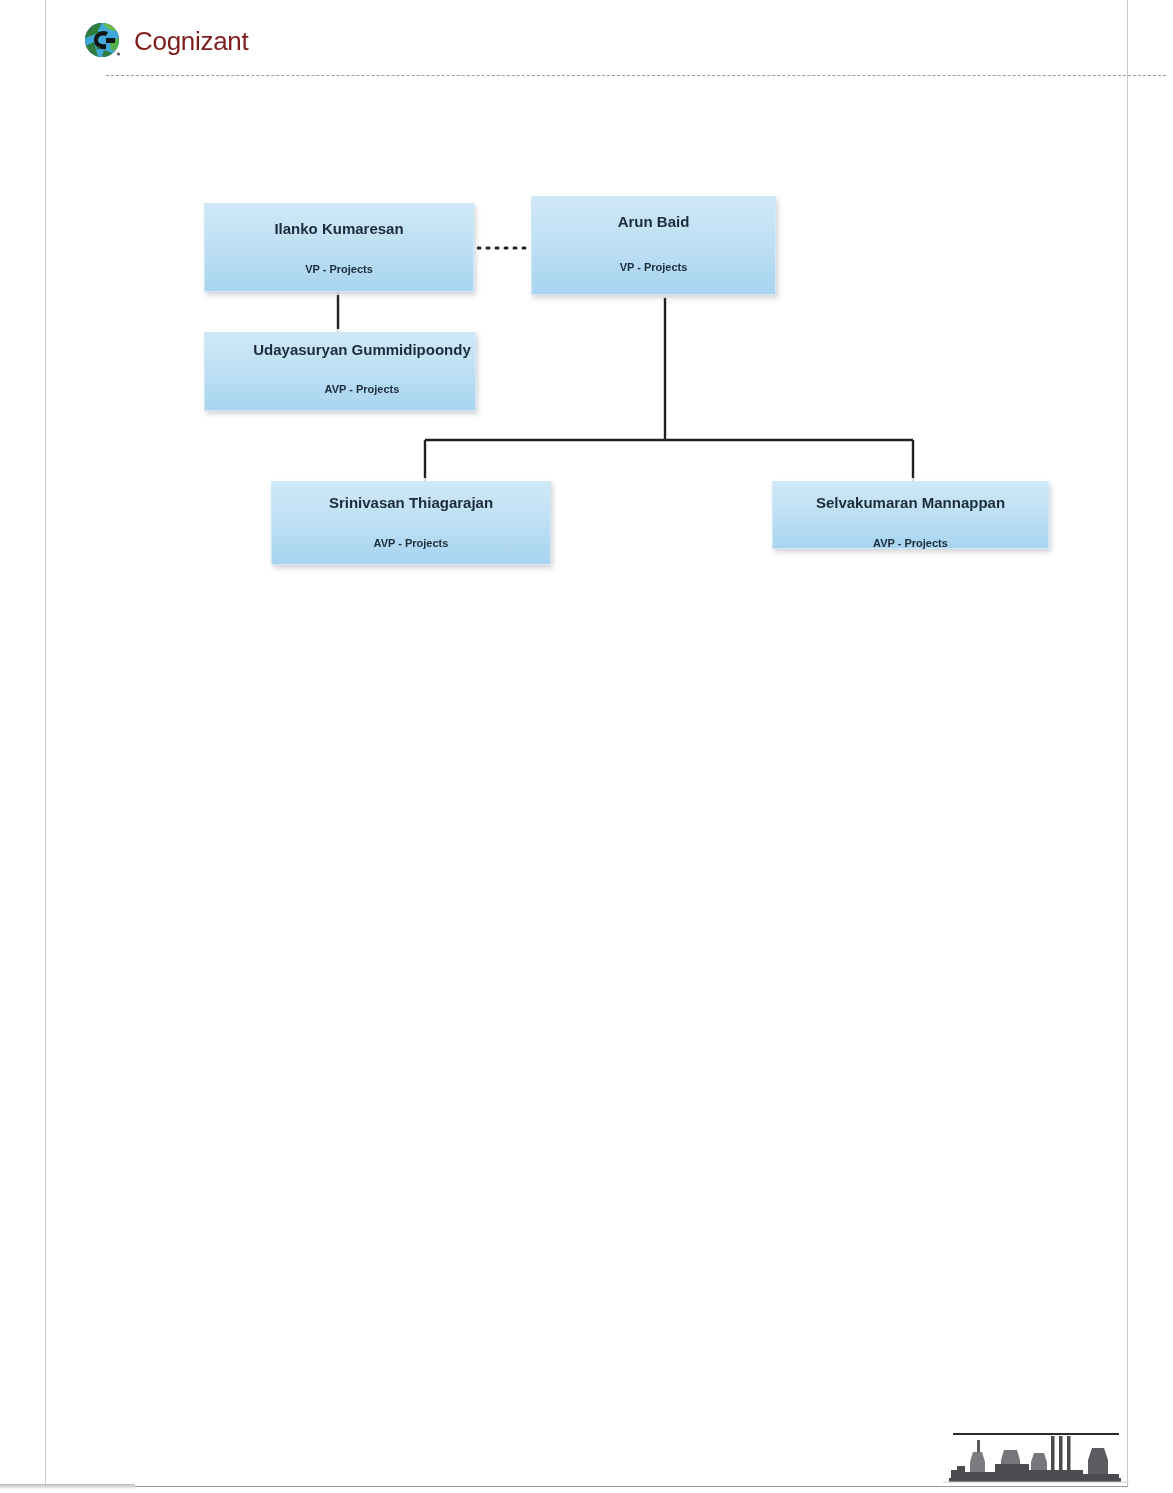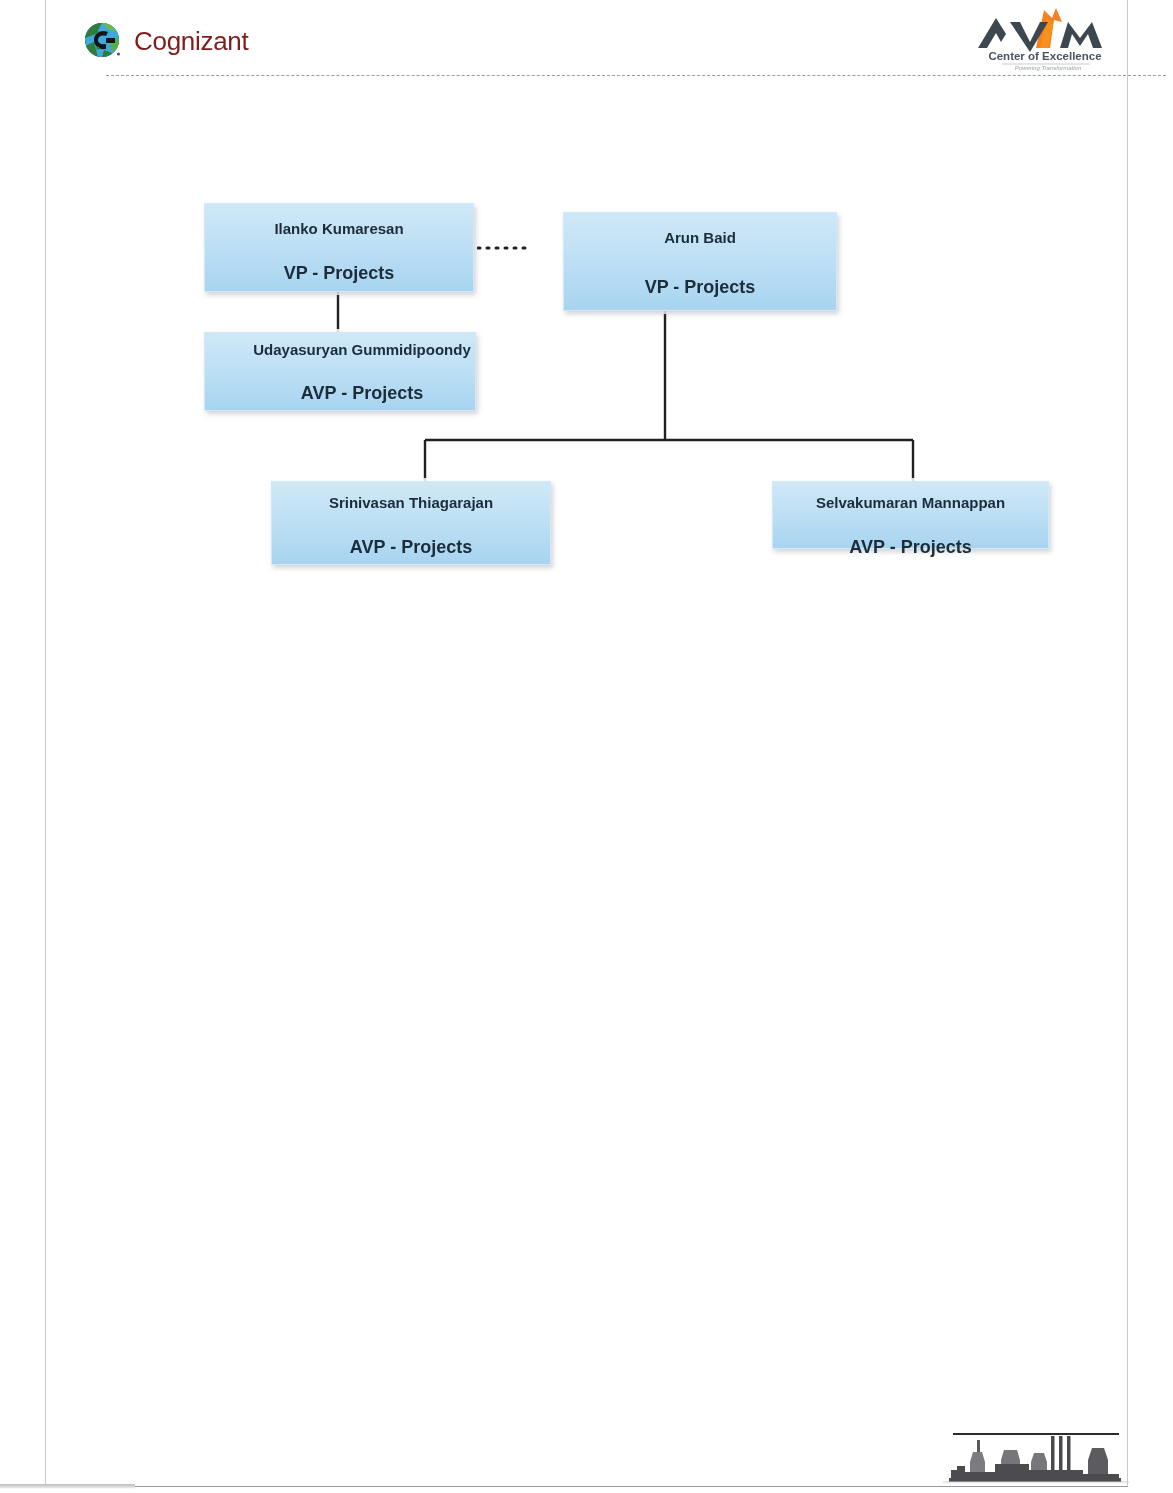--- a/index.html
+++ b/index.html
@@ -106,31 +106,31 @@
     justify-content: flex-start;
     color: #1b2c3a;
   }
   .node .node-name {
     font-size: 15px;
     font-weight: bold;
     text-align: center;
     width: 100%;
   }
   .node .node-role {
-    font-size: 18px;
+    font-size: 11px;
     font-weight: bold;
     text-align: center;
     width: 100%;
   }
 
   #node-ilanko      { left: 204px; top: 203px; width: 270px; height: 89px; }
   #node-ilanko .node-name { margin-top: 16px; }
   #node-ilanko .node-role { margin-top: 26px; }
 
-  #node-arun        { left: 531px; top: 212px; width: 274px; height: 99px; margin-left: 32px; }
+  #node-arun        { left: 531px; top: 196px; width: 245px; height: 99px; }
   #node-arun .node-name { margin-top: 16px; }
   #node-arun .node-role { margin-top: 31px; }
 
   #node-udaya       { left: 204px; top: 332px; width: 272px; height: 79px; padding-left: 44px; }
   #node-udaya .node-name { margin-top: 8px; }
   #node-udaya .node-role { margin-top: 25px; }
 
   #node-srinivasan  { left: 271px; top: 481px; width: 280px; height: 84px; }
   #node-srinivasan .node-name { margin-top: 12px; }
   #node-srinivasan .node-role { margin-top: 26px; }
@@ -179,36 +179,20 @@
             <path d="M24 18 L33 18 L33 23 L24 23 Z" fill="#151515"></path>
             <circle cx="15" cy="12" r="1.5" fill="#2f7d3e"></circle>
             <circle cx="16" cy="28" r="1.6" fill="#2f7d3e"></circle>
           </g>
           <circle cx="36.5" cy="34" r="1.6" fill="#5a5a5a"></circle>
         </svg>
       </span>
       <span class="brand-name">Cognizant</span>
     </div>
 
-    <div class="coe-logo">
-      <svg viewBox="0 0 150 68" width="150" height="68" aria-hidden="true">
-
-        <path d="M66 44 L74 6 L82 14 L86 4 L92 18 L84 16 L80 44 Z" fill="#f58220"></path>
-        <path d="M70 44 L77 14 L83 22 L78 44 Z" fill="#f7941e" opacity="0.85"></path>
-
-        <path d="M8 44 L26 14 L36 30 L31 38 L26 29 L17 44 Z" fill="#3d4750"></path>
-        <path d="M40 18 L50 18 L60 38 L70 18 L78 18 L60 48 Z" fill="#3d4750"></path>
-        <path d="M90 44 L98 18 L110 34 L122 18 L132 44 L123 44 L118 30 L110 42 L102 30 L98 44 Z" fill="#3d4750"></path>
-
-        <text x="75" y="56" font-family="Liberation Sans, sans-serif" font-size="11.5" fill="#4a5560" text-anchor="middle" font-weight="bold">Center of Excellence</text>
-        <line x1="32" y1="60" x2="120" y2="60" stroke="#b9bec4" stroke-width="0.8"></line>
-
-        <text x="78" y="66" font-family="Liberation Sans, sans-serif" font-size="6" fill="#9aa1a8" text-anchor="middle" font-style="italic">Powering Transformation</text>
-      </svg>
-    </div>
 
     <div id="header-rule"></div>
   </div>
 
   <div id="chart">
 
     <svg id="connectors" viewBox="0 0 1173 620" width="1173" height="620" aria-hidden="true">
 
       <line x1="478" y1="248" x2="528" y2="248" stroke="#231f20" stroke-width="3" stroke-dasharray="2 7" stroke-linecap="round"></line>
 

